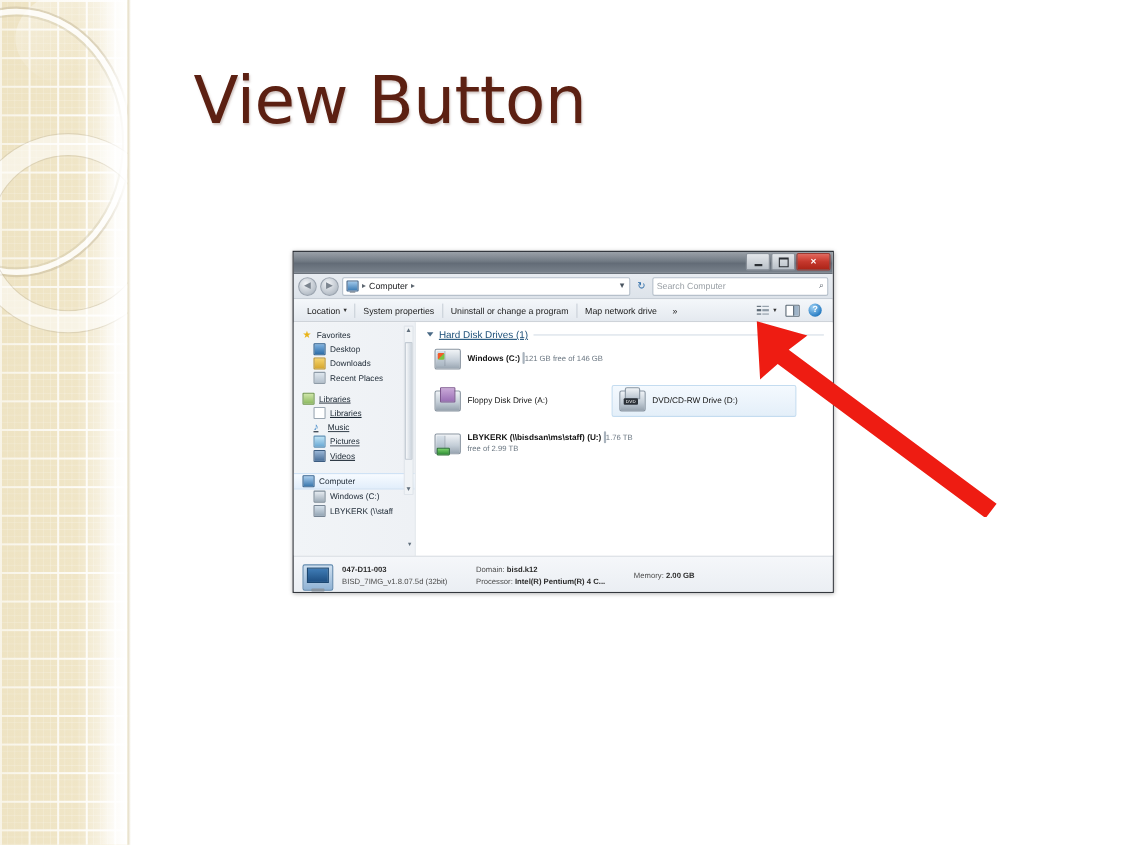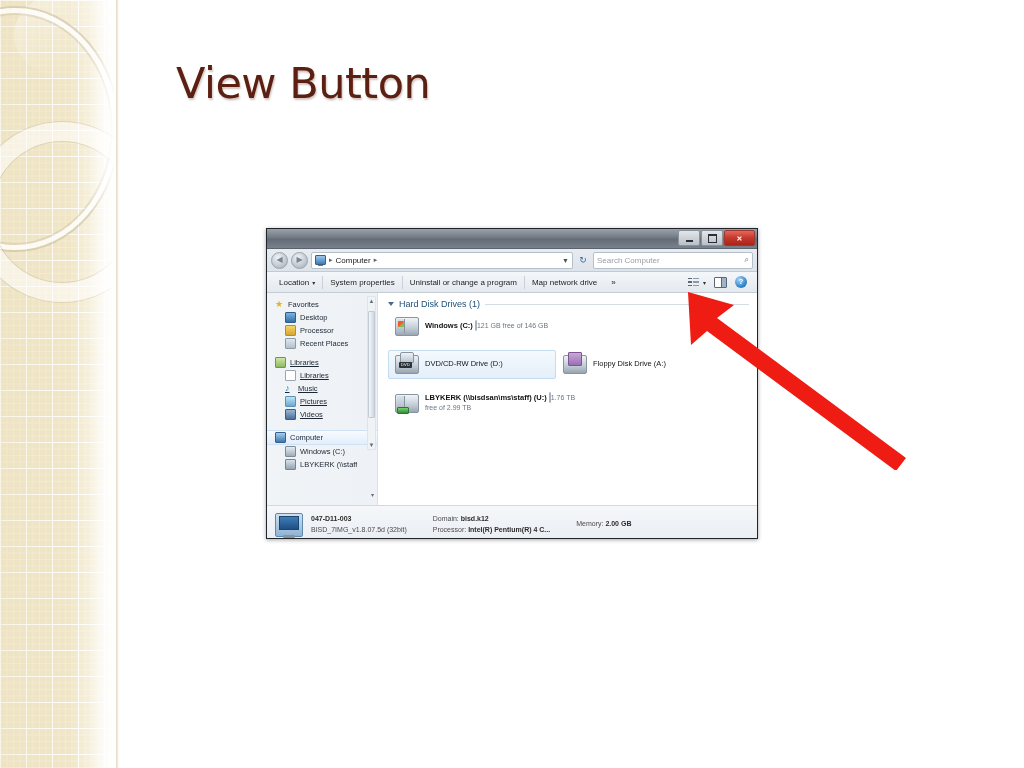--- a/index.html
+++ b/index.html
@@ -55,21 +55,21 @@
   }
   #band-edge{
     position:absolute;left:116px;top:0;width:3px;height:768px;
     background:linear-gradient(to right, rgba(222,212,182,.9), rgba(255,255,255,0));
   }
 
   
   #slide-title{
     position:absolute;left:176px;top:62px;
     font-family:"DejaVu Sans", sans-serif;
-    font-size:43px;line-height:1;color:#5c2012;font-weight:400;
+    font-size:60px;line-height:1;color:#5c2012;font-weight:400;
     letter-spacing:-.5px;
     text-shadow:1px 2px 2px rgba(120,90,80,.35);
   }
 
   
   #explorer-window{
     position:absolute;left:266px;top:228px;width:492px;height:311px;
     border:1px solid #20242b;
     box-sizing:border-box;
     background:#f0f0f0;
@@ -225,21 +225,21 @@
   #nav-scrollbar .arrow.dn{bottom:0;}
   .nav-bottom-arrow{position:absolute;right:3px;bottom:7px;font-size:6px;color:#62707d;}
 
   
   #content-pane{flex:1;background:#fff;padding:6px 8px 0 10px;position:relative;}
   .group-head{display:flex;align-items:center;gap:5px;margin-bottom:2px;}
   .group-head .tri{
     width:0;height:0;border-left:3.2px solid transparent;border-right:3.2px solid transparent;
     border-top:4px solid #4a6a86;
   }
-  .group-title{font-size:9px;color:#1c4f78;white-space:nowrap;}
+  .group-title{font-size:9px;color:#1c4f78;white-space:nowrap;text-decoration:underline;}
   .group-rule{flex:1;height:1px;background:#d4dde6;}
   .tiles{display:flex;gap:0;margin:3px 0 9px 0;flex-wrap:wrap;}
   .tile{
     display:flex;align-items:center;gap:6px;padding:4px 6px;width:168px;box-sizing:border-box;
     border:1px solid transparent;border-radius:2px;
   }
   .tile.selected{
     background:linear-gradient(to bottom,#f4f9fe,#e4eff9);
     border:1px solid #c4dcf0;
   }
@@ -419,21 +419,21 @@
         <div class="nav-row head">
           <span class="ico ico-star">★</span>
           <span class="nav-label">Favorites</span>
         </div>
         <div class="nav-row child">
           <span class="ico ico-desktop"></span>
           <span class="nav-label">Desktop</span>
         </div>
         <div class="nav-row child">
           <span class="ico ico-downloads"></span>
-          <span class="nav-label">Processor</span>
+          <span class="nav-label">Downloads</span>
         </div>
         <div class="nav-row child">
           <span class="ico ico-recent"></span>
           <span class="nav-label">Recent Places</span>
         </div>
       </div>
 
       <div class="nav-group" style="margin-top:6px;text-decoration:underline;">
         <div class="nav-row head">
           <span class="ico ico-libraries"></span>
@@ -494,27 +494,27 @@
             <span class="drive-name">Windows (C:)</span>
             <span class="meter">
               <span class="fill" id="meter-c" style="width: 17%;"></span>
             </span>
             <span class="meter-label">121 GB free of 146 GB</span>
           </span>
         </div>
       </div>
 
       <div class="tiles">
+        <div class="tile">
+          <span class="icon-floppy"></span>
+          <span class="tile-text">Floppy Disk Drive (A:)</span>
+        </div>
         <div class="tile selected">
           <span class="icon-dvd"></span>
           <span class="tile-text">DVD/CD-RW Drive (D:)</span>
-        </div>
-        <div class="tile">
-          <span class="icon-floppy"></span>
-          <span class="tile-text">Floppy Disk Drive (A:)</span>
         </div>
       </div>
 
       <div class="tiles">
         <div class="tile" style="width:200px;">
           <span class="icon-hdd net"></span>
           <span class="tile-text">
             <span class="drive-name">LBYKERK (\\bisdsan\ms\staff) (U:)</span>
             <span class="meter">
               <span class="fill" id="meter-u" style="width: 41%;"></span>

